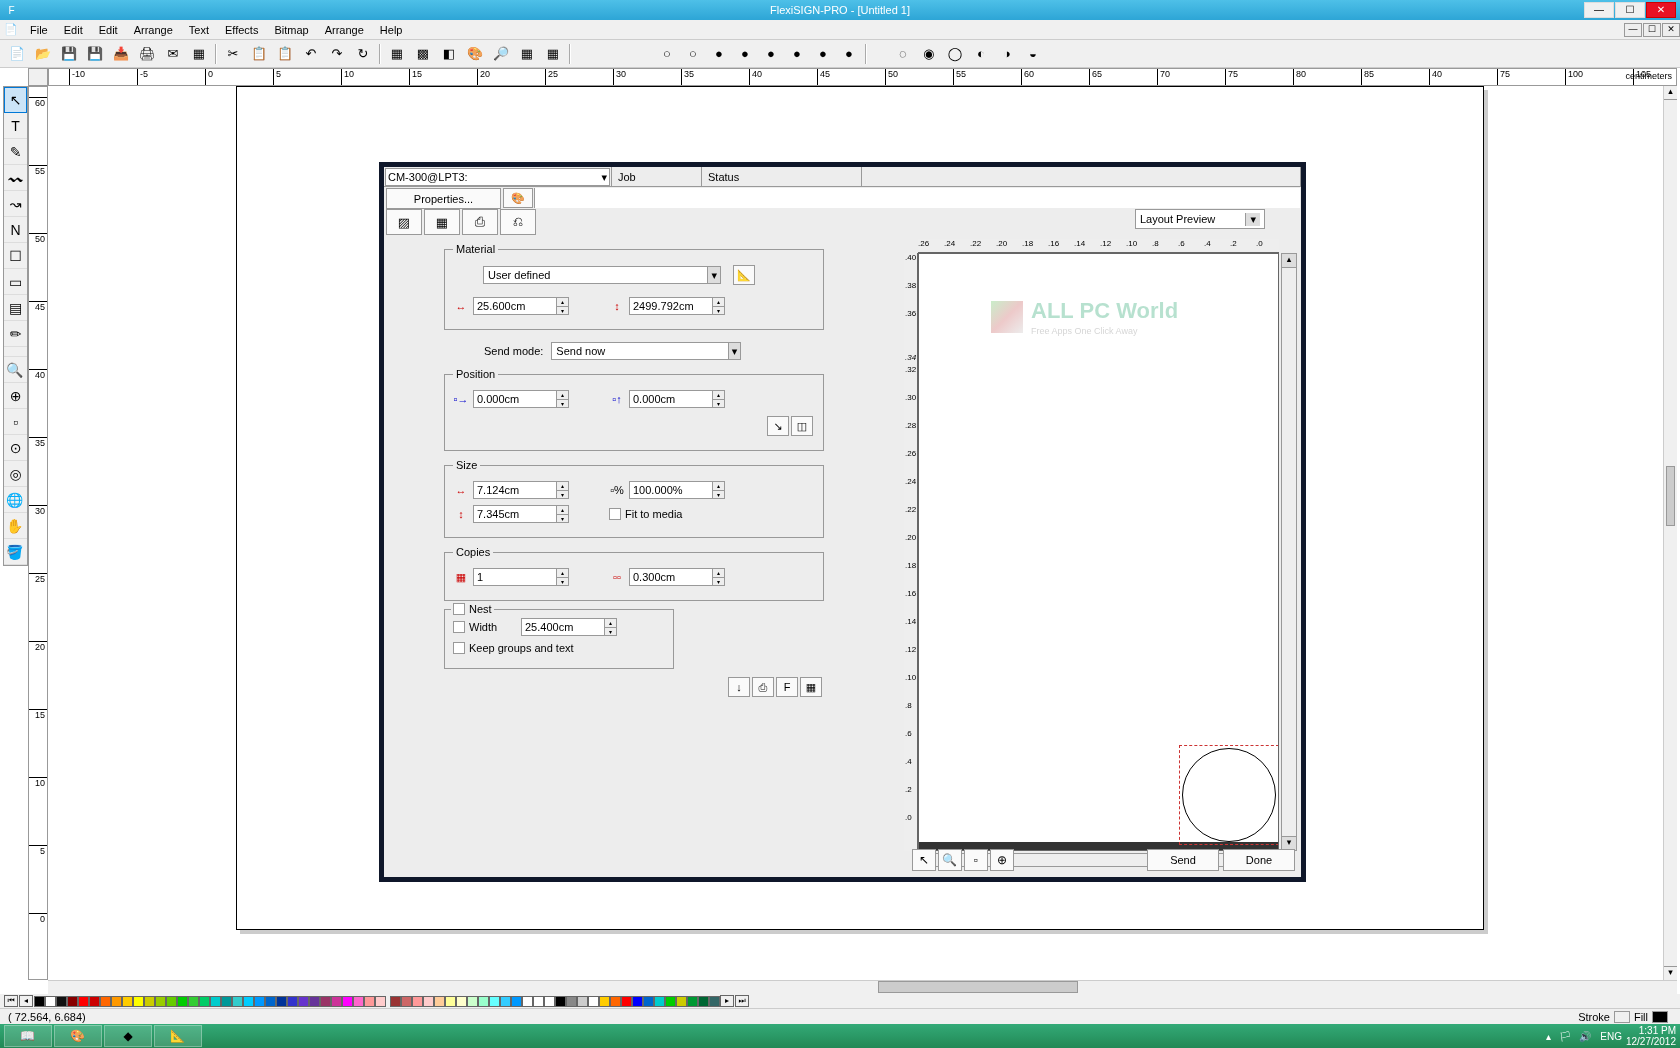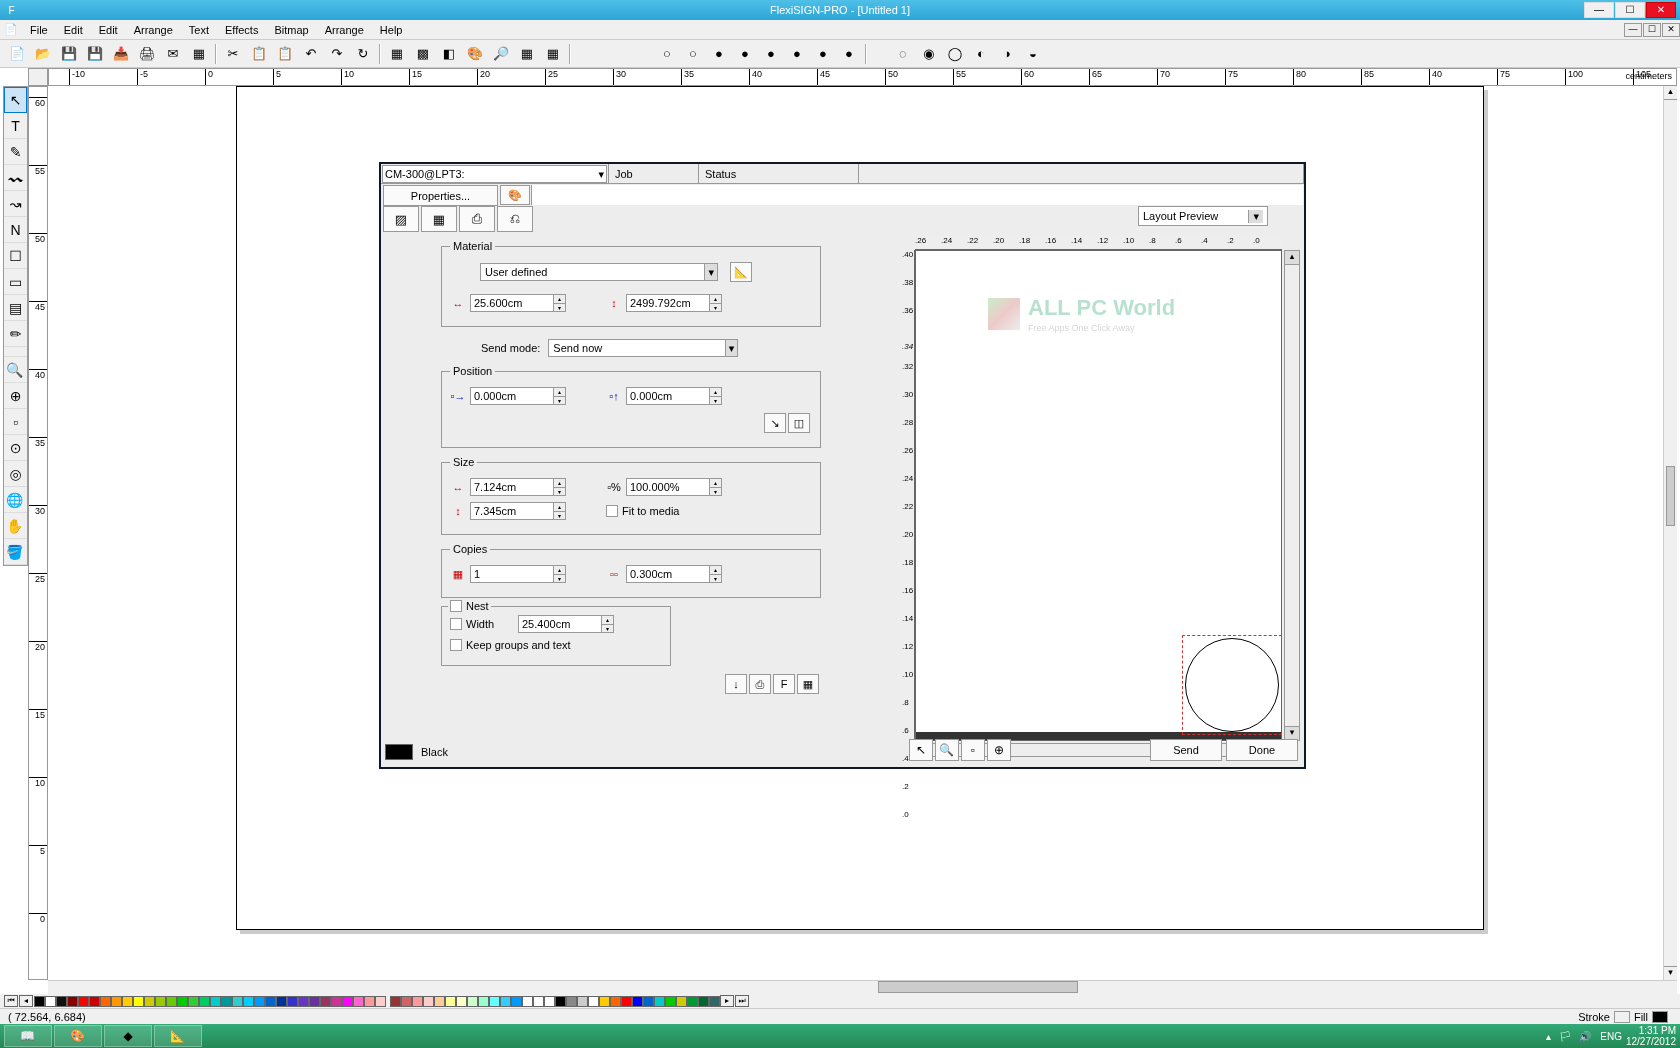--- a/index.html
+++ b/index.html
@@ -37,21 +37,21 @@
     
     .toolbox { position: absolute; top: 86px; left: 3px; width: 25px; background: #f0f0f0; border: 1px solid #999; z-index: 5; }
     .tool-btn { width: 23px; height: 26px; display: flex; align-items: center; justify-content: center; font-size: 14px; border-bottom: 1px solid #ddd; }
     .tool-btn.sel { background: #cce4f7; border: 1px solid #0078d7; }
     
     
     .canvas-area { position: absolute; top: 86px; left: 48px; right: 3px; bottom: 68px; background: #fff; overflow: hidden; }
     .page-workspace { position: absolute; top: 0; left: 188px; width: 1248px; height: 844px; background: #fff; border: 1px solid #000; box-shadow: 4px 4px 0 #ccc; }
     
     
-    .cut-dialog { position: absolute; left: 379px; top: 162px; width: 927px; height: 607px; background: #ededed; border: 2px solid #0f172a; z-index: 10; }
+    .cut-dialog { position: absolute; left: 379px; top: 162px; width: 927px; height: 720px; background: #ededed; border: 5px solid #0f172a; z-index: 10; }
     
     .dlg-top-row { display: flex; height: 20px; border-bottom: 1px solid #999; }
     .dlg-device-sel { width: 225px; height: 18px; margin: 1px; border: 1px solid #999; background: #fff; font-size: 11px; padding: 0 2px; display: flex; align-items: center; }
     .dlg-device-sel::after { content: "▾"; margin-left: auto; }
     .dlg-job-header { display: flex; border-left: 1px solid #999; flex: 1; }
     .dlg-job-cell { border-right: 1px solid #999; padding: 2px 6px; font-size: 11px; display: flex; align-items: center; }
     
     .dlg-second-row { display: flex; height: 22px; }
     .dlg-props-tab { width: 115px; border: 1px solid #999; background: #fafafa; font-size: 11px; display: flex; align-items: center; justify-content: center; margin: 1px 0 0 2px; }
     .dlg-props-btn { width: 30px; height: 20px; border: 1px solid #999; background: #fafafa; margin: 1px 0 0 2px; display: flex; align-items: center; justify-content: center; font-size: 11px; }
@@ -505,21 +505,21 @@
           <span style="left: 234px;">.8</span>
           <span style="left: 260px;">.6</span>
           <span style="left: 286px;">.4</span>
           <span style="left: 312px;">.2</span>
           <span style="left: 338px;">.0</span>
         </div>
       <div class="preview-ruler-v" id="previewV">
           <span style="top: 0px;">.40</span>
           <span style="top: 28px;">.38</span>
           <span style="top: 56px;">.36</span>
-          <span style="top: 92px; font-style: italic;">.34</span>
+          <span style="top: 100px; font-style: italic;">.34</span>
           <span style="top: 112px;">.32</span>
           <span style="top: 140px;">.30</span>
           <span style="top: 168px;">.28</span>
           <span style="top: 196px;">.26</span>
           <span style="top: 224px;">.24</span>
           <span style="top: 252px;">.22</span>
           <span style="top: 280px;">.20</span>
           <span style="top: 308px;">.18</span>
           <span style="top: 336px;">.16</span>
           <span style="top: 364px;">.14</span>
@@ -545,24 +545,20 @@
       <div class="preview-extras"></div>
       <div class="preview-extras p2">▴</div>
       <div class="preview-scroll-v">
         <div class="sbtn">▴</div>
           <div class="sbtn bot">▾</div>
       </div>
       <div class="preview-scroll-h"></div>
     </div>
   </div>
 
-  <div class="dlg-footer-left">
-    <div class="color-swatch"></div>
-    <span style="font-size:11px">Black</span>
-  </div>
   <div class="dlg-footer-tools">
     <div class="footer-tool">↖</div>
     <div class="footer-tool">🔍</div>
     <div class="footer-tool">▫</div>
     <div class="footer-tool">⊕</div>
   </div>
   <div class="dlg-footer-right">
     <div class="big-btn">Send</div>
     <div class="big-btn">Done</div>
   </div>

